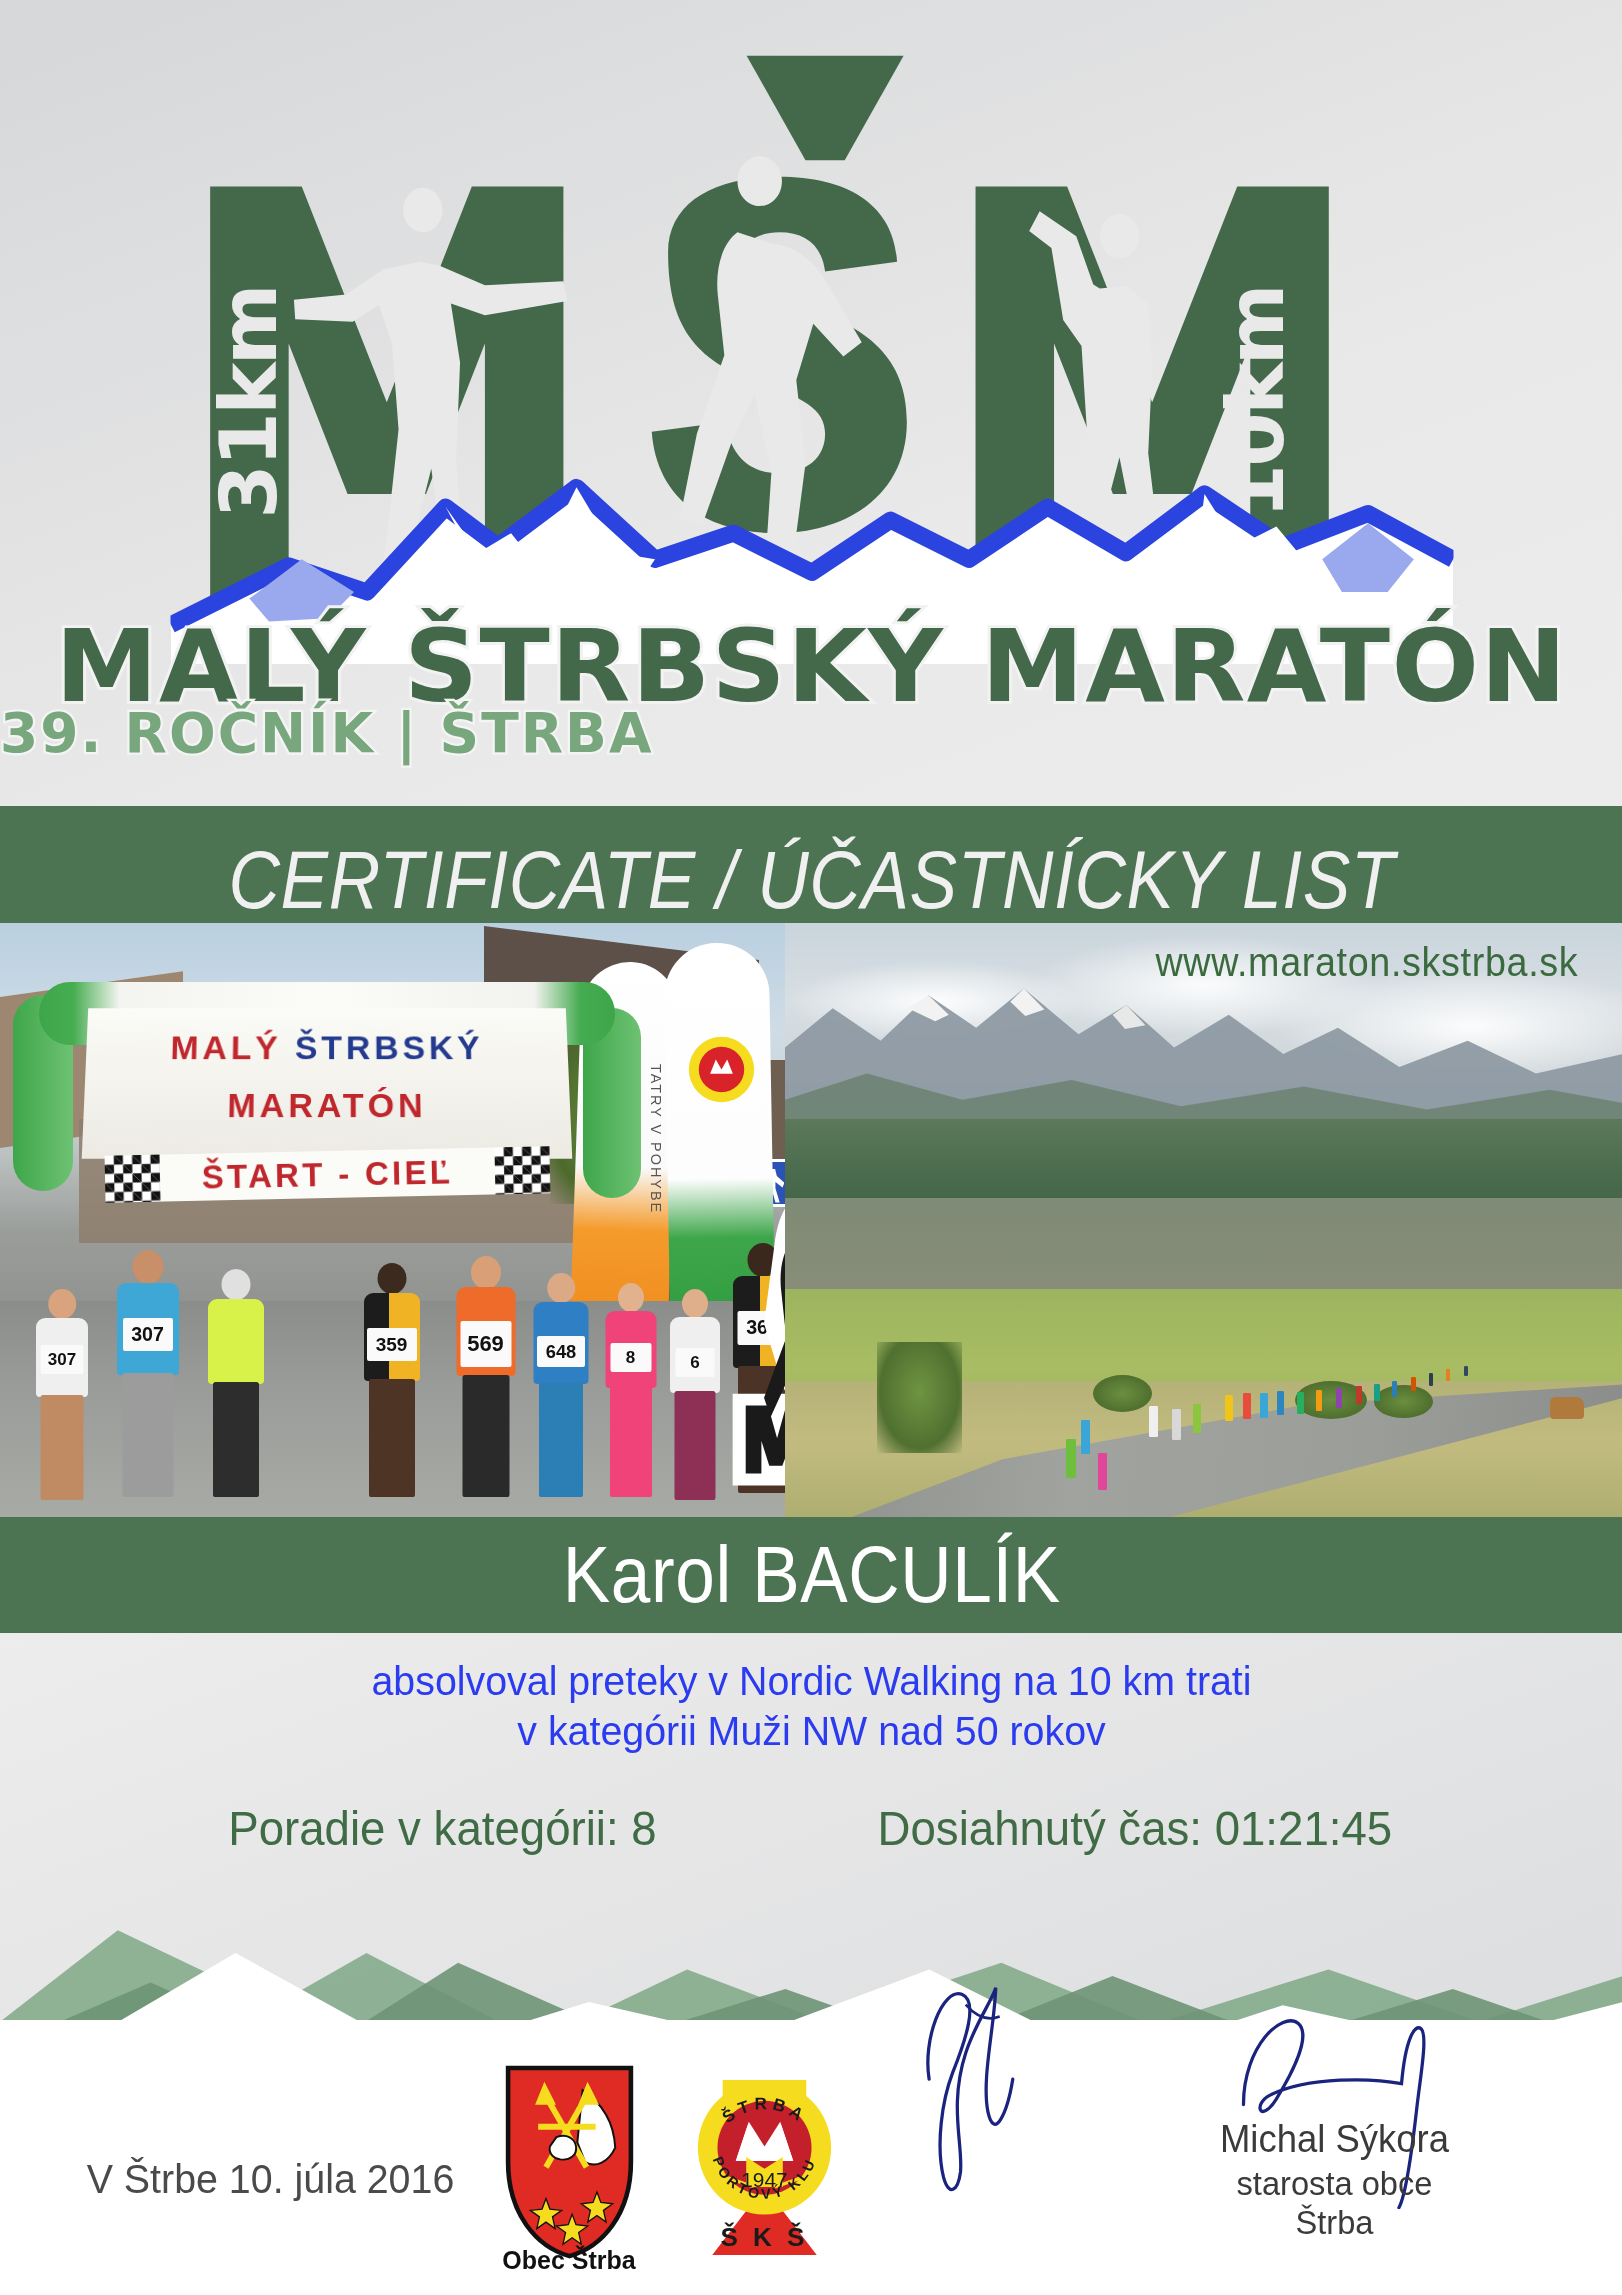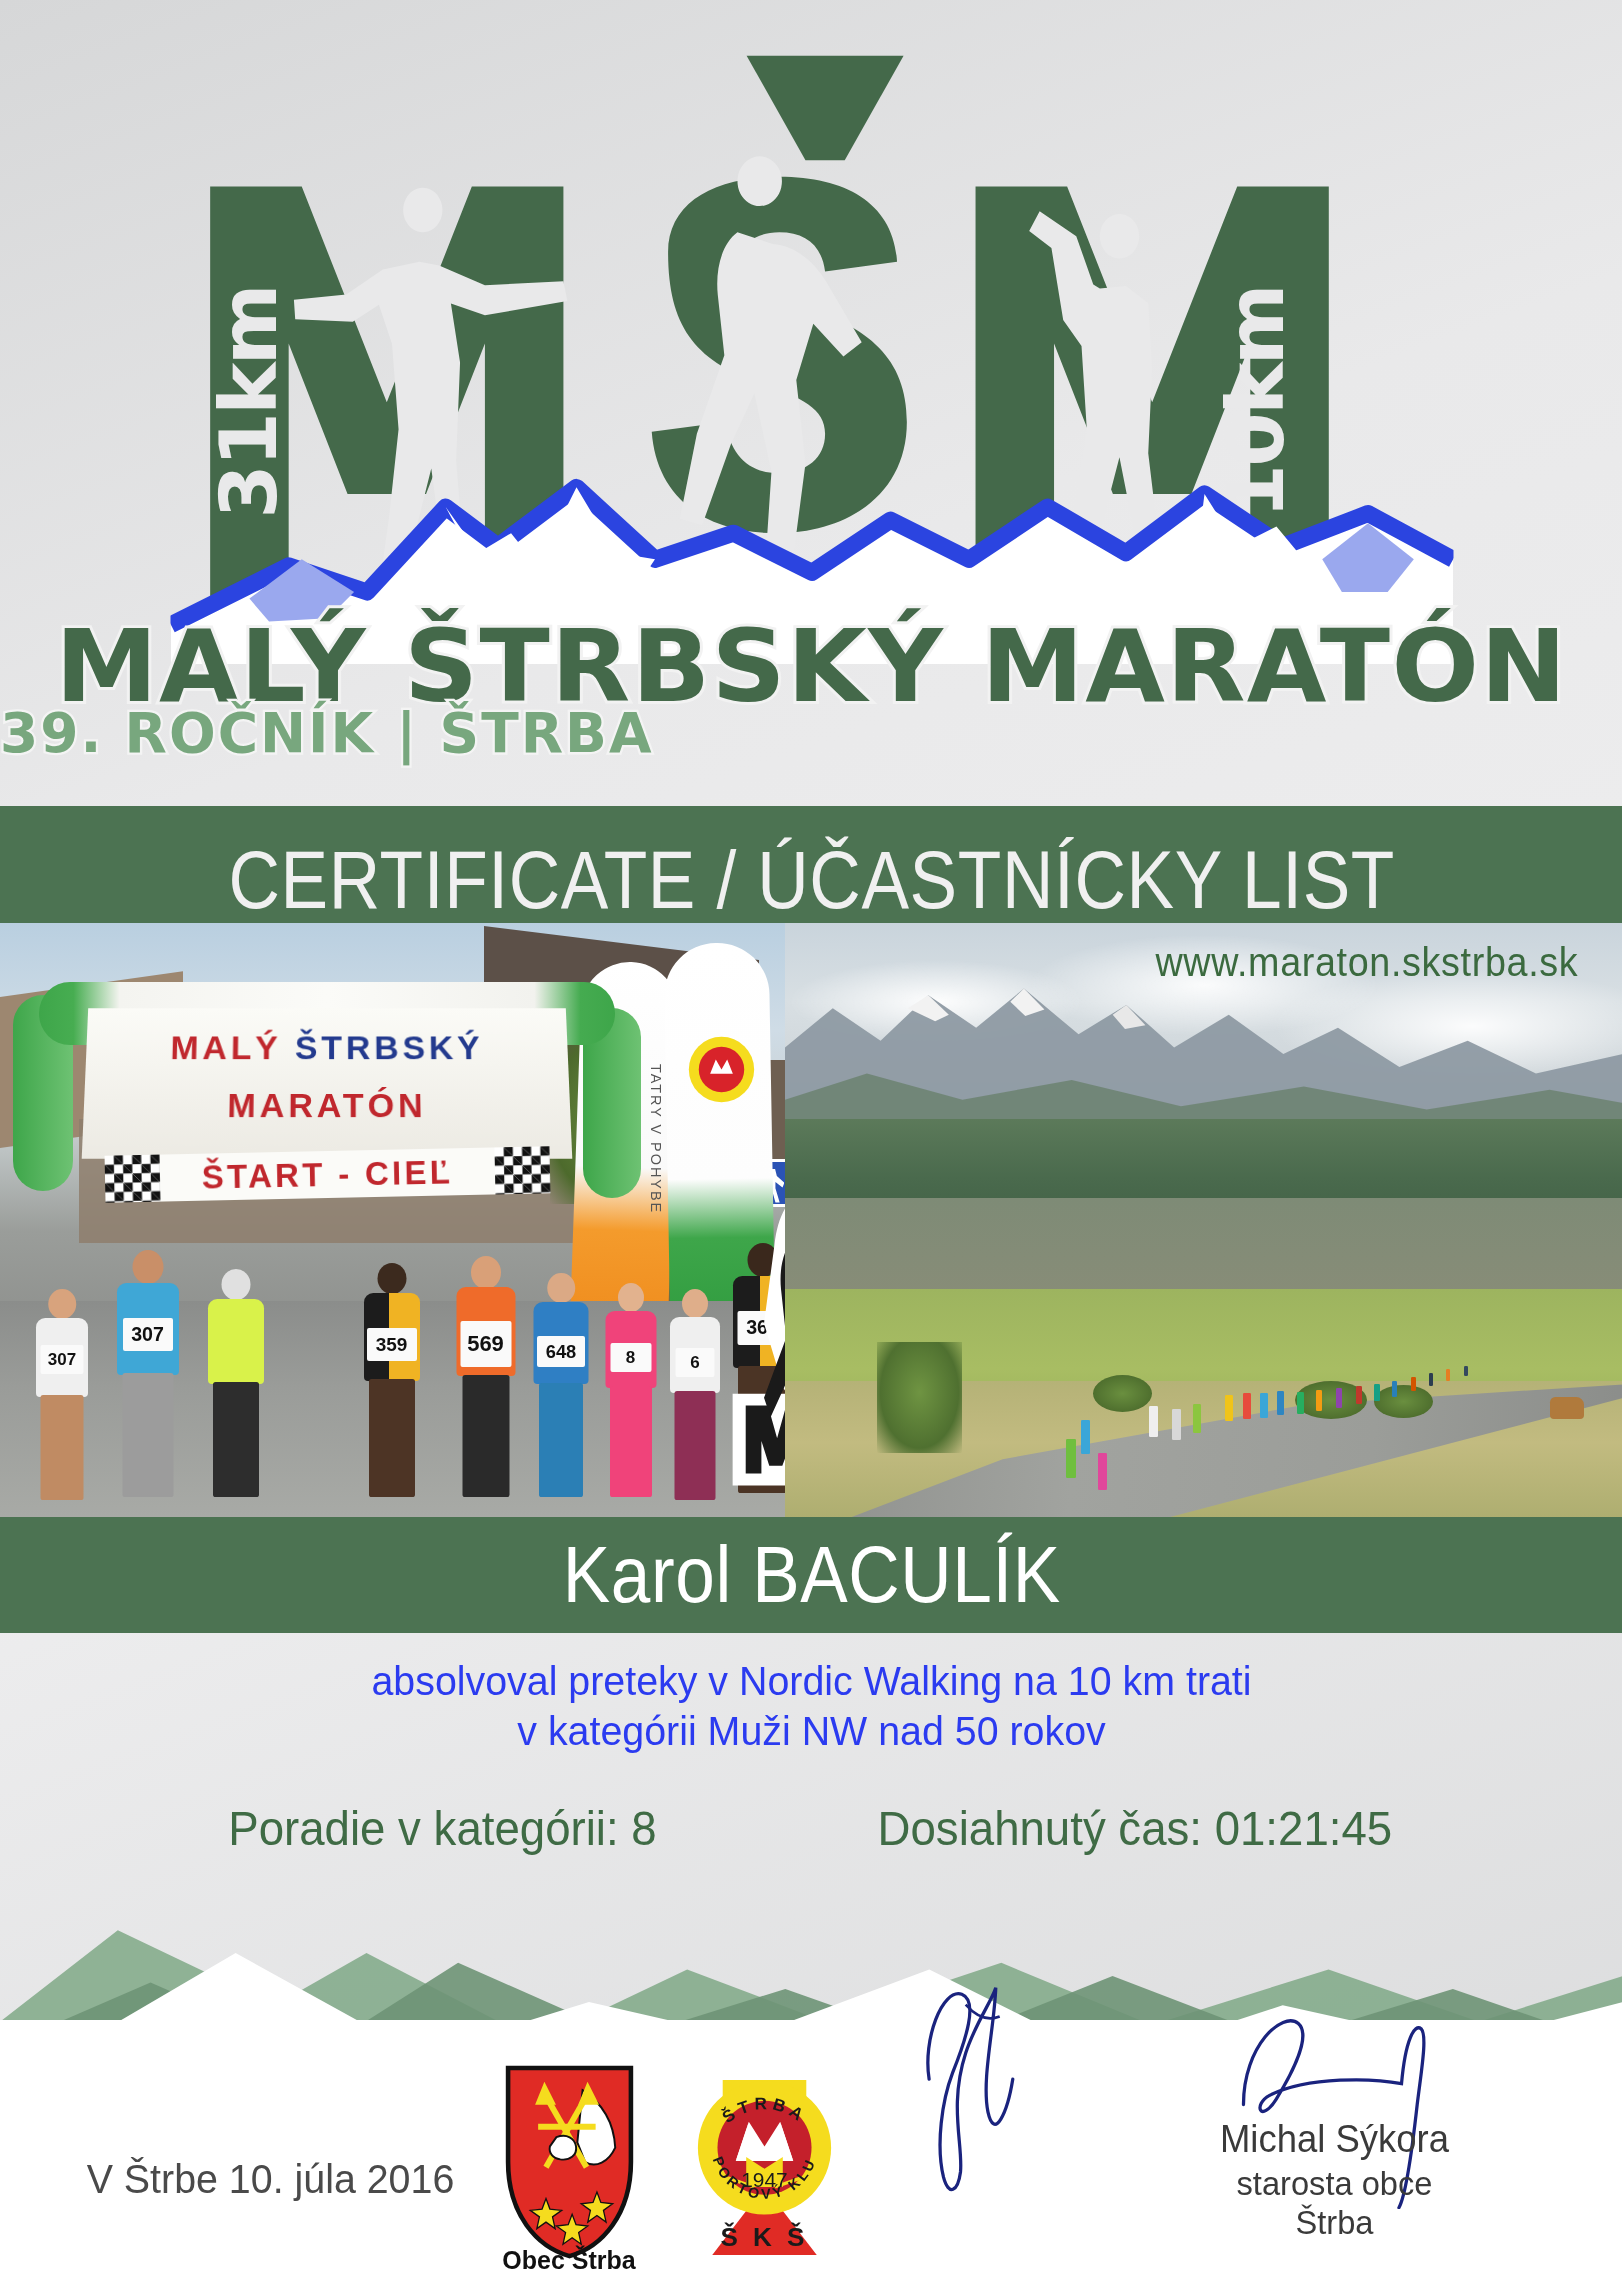--- a/index.html
+++ b/index.html
@@ -46,21 +46,21 @@
     -webkit-text-stroke:4.6px #f4f4f4;
     paint-order:stroke fill;
   }
 
   
   .banner {
     position:absolute; left:0; width:1623px;
     background:#4C7352;
     display:flex; align-items:center; justify-content:center;
   }
-  .banner-cert { top:806px; height:148px; }
+  .banner-cert { top:806px; height:148px;font-style:italic; }
   .banner-cert .txt {
     color:#f0f0f0; font-size:81px; font-weight:400;
     letter-spacing:0.7px;
     font-family:"Liberation Sans", sans-serif;
     transform:scaleX(0.88);
   }
   .banner-name { top:1517px; height:116px; }
   .banner-name .txt {
     color:#ffffff; font-size:79px; font-weight:400;
     letter-spacing:0.7px;

